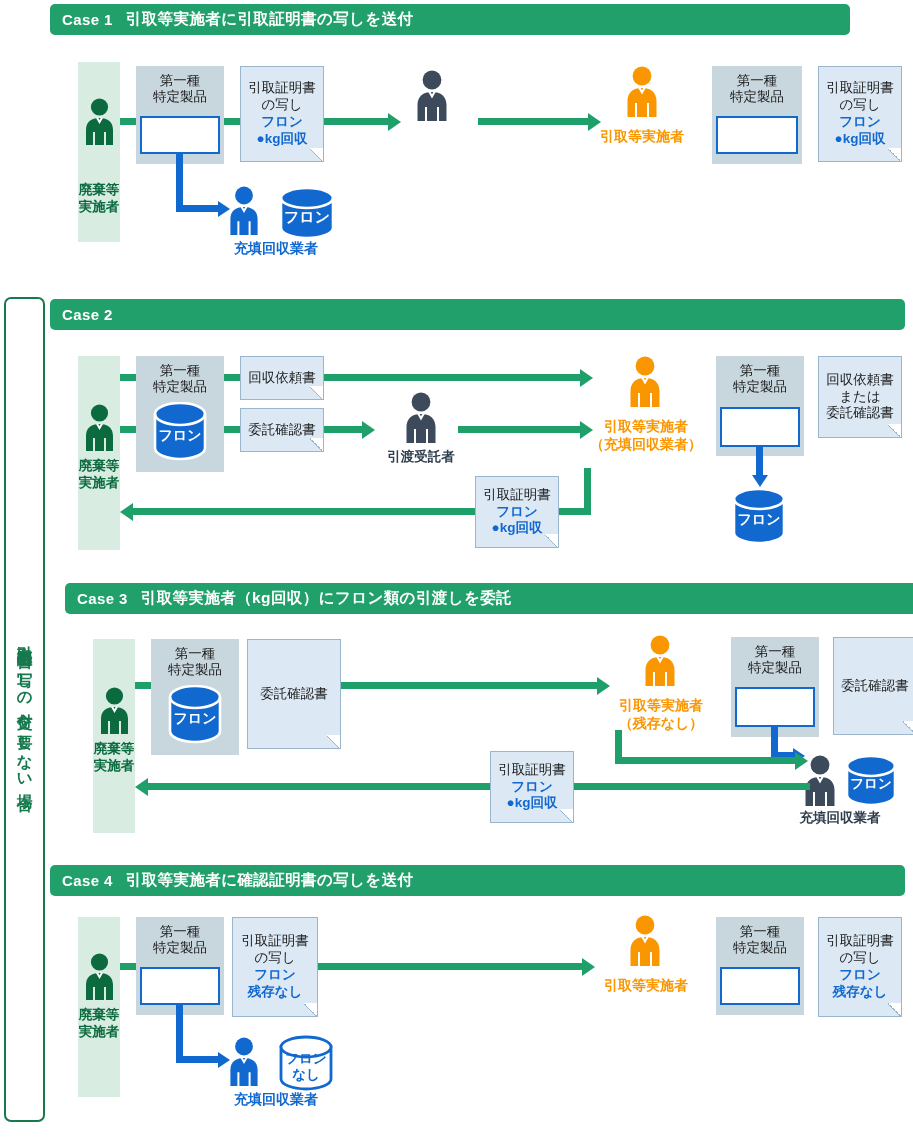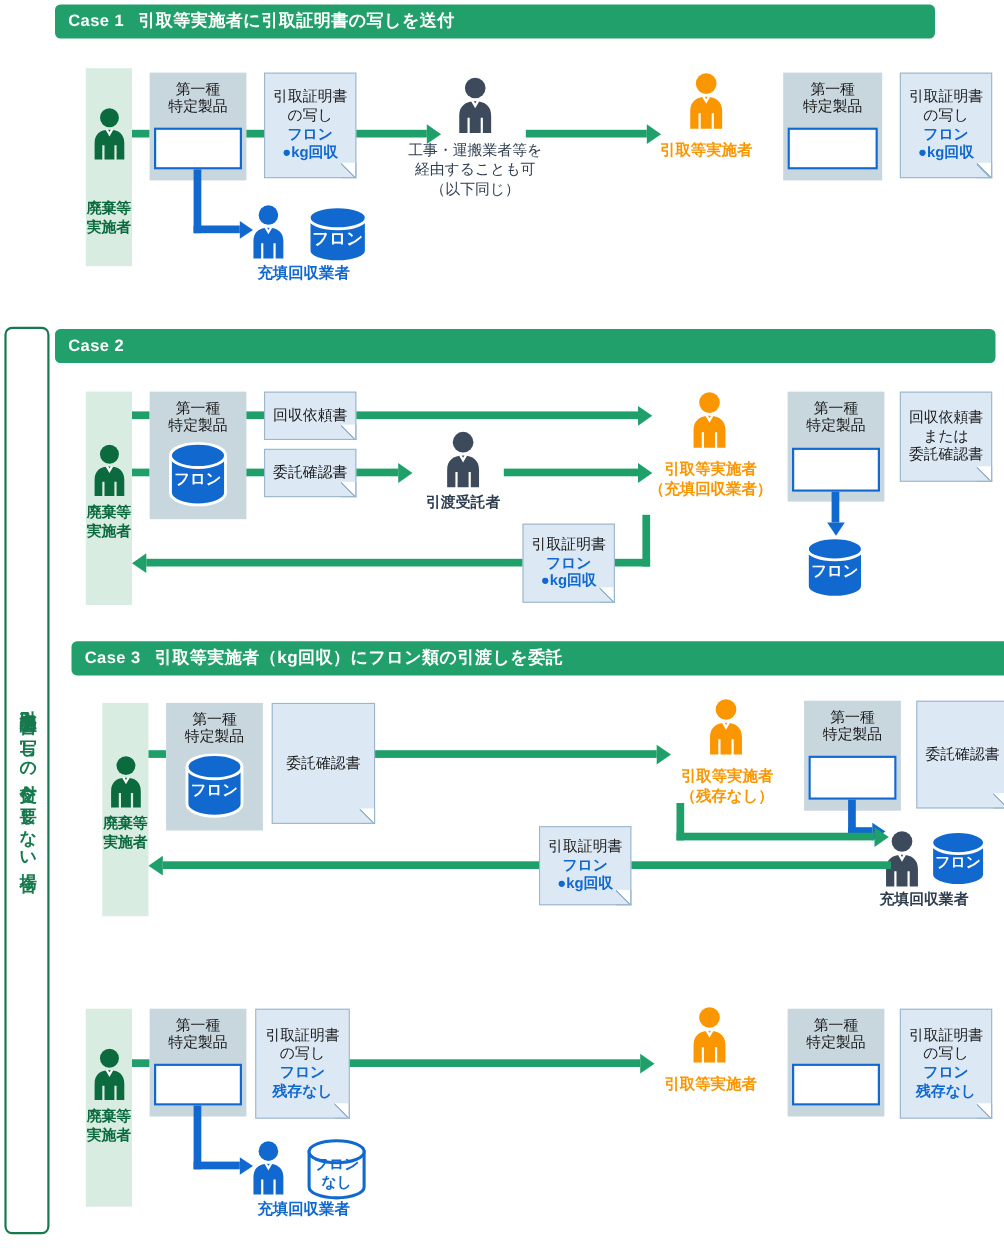--- a/index.html
+++ b/index.html
@@ -158,25 +158,20 @@
     <div class="gline" style="left:324px;top:118px;width:64px;height:7px;"></div>
     <div class="garrow garrow-r" style="left:388px;top:112.5px;"></div>
 
     <div class="person" style="left:415px;top:70px;">
       <svg width="34" height="52" viewBox="0 0 34 52">
         <circle cx="17" cy="10" r="9.4" fill="#3c4a5c"></circle>
         <path d="M17 22 C8 22 2.5 26.5 2.5 35 L2.5 51 L10 51 L10 37 L12 37 L12 51 L22 51 L22 37 L24 37 L24 51 L31.5 51 L31.5 35 C31.5 26.5 26 22 17 22 Z" fill="#3c4a5c"></path>
         <path d="M13.3 22 L17 28.4 L20.7 22 L18.6 21.4 L17 24.2 L15.4 21.4 Z" fill="#ffffff"></path>
       </svg>
     </div>
-    <div class="note" style="left:352px;top:128px;width:160px;">
-      <div>工事・運搬業者等を</div>
-      <div>経由することも可</div>
-      <div>（以下同じ）</div>
-    </div>
 
     <div class="gline" style="left:478px;top:118px;width:110px;height:7px;"></div>
     <div class="garrow garrow-r" style="left:588px;top:112.5px;"></div>
 
     <div class="person" style="left:625px;top:66px;">
       <svg width="34" height="52" viewBox="0 0 34 52">
         <circle cx="17" cy="10" r="9.4" fill="#fa9600"></circle>
         <path d="M17 22 C8 22 2.5 26.5 2.5 35 L2.5 51 L10 51 L10 37 L12 37 L12 51 L22 51 L22 37 L24 37 L24 51 L31.5 51 L31.5 35 C31.5 26.5 26 22 17 22 Z" fill="#fa9600"></path>
         <path d="M13.3 22 L17 28.4 L20.7 22 L18.6 21.4 L17 24.2 L15.4 21.4 Z" fill="#ffffff"></path>
       </svg>
@@ -429,20 +424,24 @@
     <div class="garrow garrow-l" style="left:120px;top:202.5px;"></div>
 
     <div class="doc" style="left:475px;top:176px;width:84px;height:72px;">
       <div>引取証明書</div>
       <div class="fl">フロン</div>
       <div class="fl">●kg回収</div>
     </div>
   </div>
 
   <div class="case" style="top:855px;left:0;width:913px;height:287px;">
+    <div class="case-header" style="top:10px;width:855px;">
+      <span class="cnum">Case 4</span>
+      <span>引取等実施者に確認証明書の写しを送付</span>
+    </div>
 
     <div class="band" style="left:78px;top:62px;width:42px;height:180px;"></div>
     <div class="person" style="left:84px;top:98px;">
       <svg width="31" height="48" viewBox="0 0 31 48">
         <circle cx="15.5" cy="9" r="8.6" fill="#0b6b3f"></circle>
         <path d="M15.5 20 C7 20 2 24 2 32 L2 47 L9 47 L9 34 L11 34 L11 47 L20 47 L20 34 L22 34 L22 47 L29 47 L29 32 C29 24 24 20 15.5 20 Z" fill="#0b6b3f"></path>
         <path d="M12 20 L15.5 26 L19 20 L17 19.4 L15.5 22 L14 19.4 Z" fill="#ffffff"></path>
       </svg>
     </div>
     <div style="position:absolute;left:78px;top:152px;width:42px;text-align:center;font-weight:bold;font-size:13.5px;color:#0b6b3f;line-height:1.25;">

